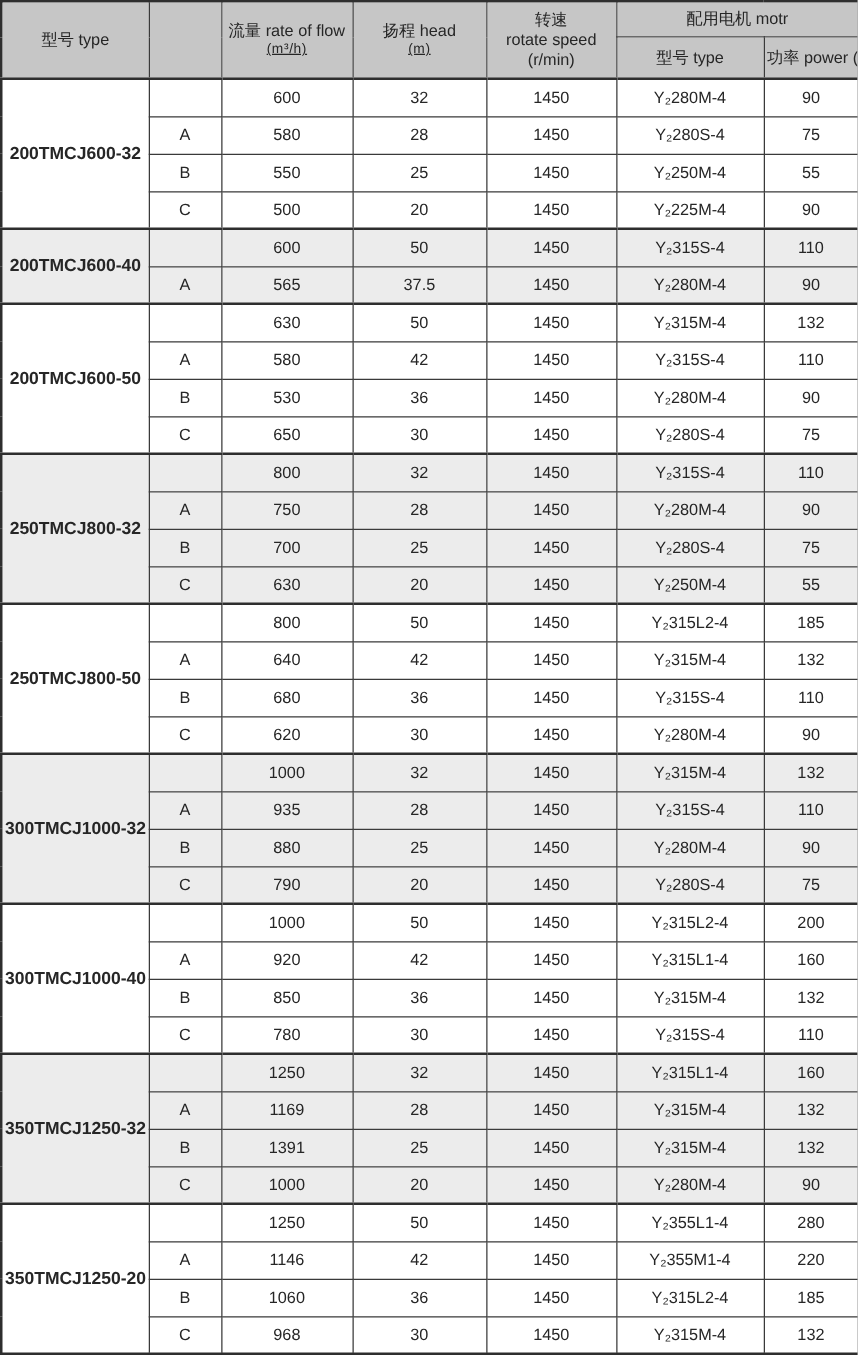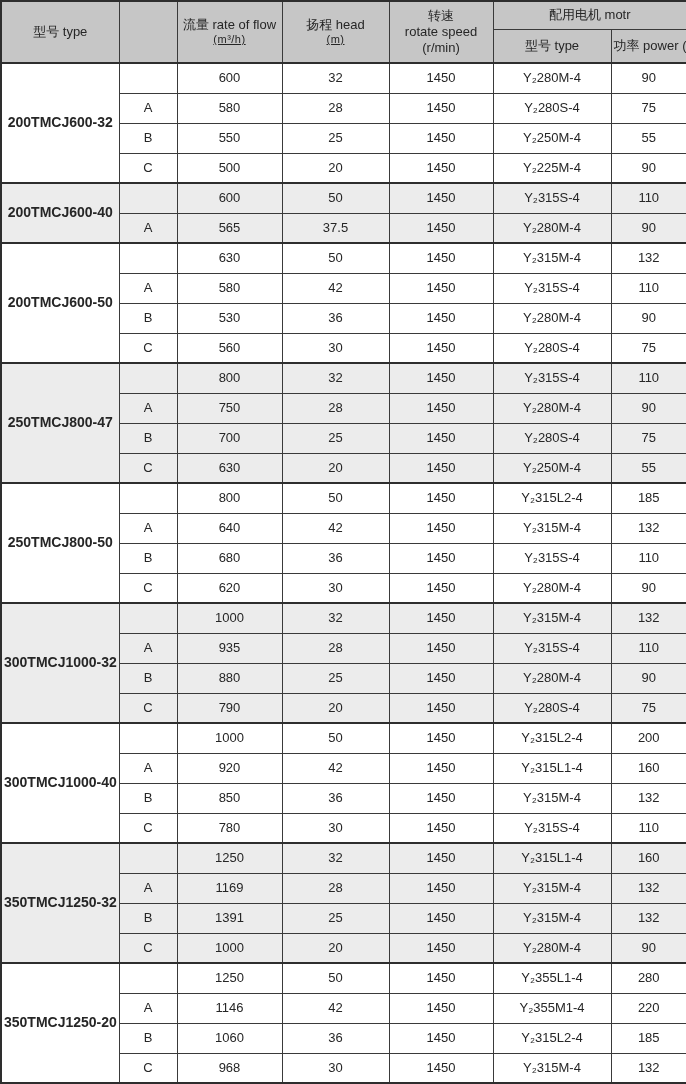--- a/index.html
+++ b/index.html
@@ -166,28 +166,28 @@
       <tr>
         <td class="">B</td>
         <td class="">530</td>
         <td class="">36</td>
         <td class="">1450</td>
         <td class="">Y₂280M-4</td>
         <td class="">90</td>
       </tr>
       <tr>
         <td class="">C</td>
-        <td class="">560</td>
+        <td class="">650</td>
         <td class="">30</td>
         <td class="">1450</td>
         <td class="">Y₂280S-4</td>
         <td class="">75</td>
       </tr>
       <tr class="group-start">
-        <td rowspan="4" class="model-cell shaded">250TMCJ800-47</td>
+        <td rowspan="4" class="model-cell shaded">250TMCJ800-32</td>
         <td class="shaded"></td>
         <td class="shaded">800</td>
         <td class="shaded">32</td>
         <td class="shaded">1450</td>
         <td class="shaded">Y₂315S-4</td>
         <td class="shaded">110</td>
       </tr>
       <tr>
         <td class="shaded">A</td>
         <td class="shaded">750</td>

